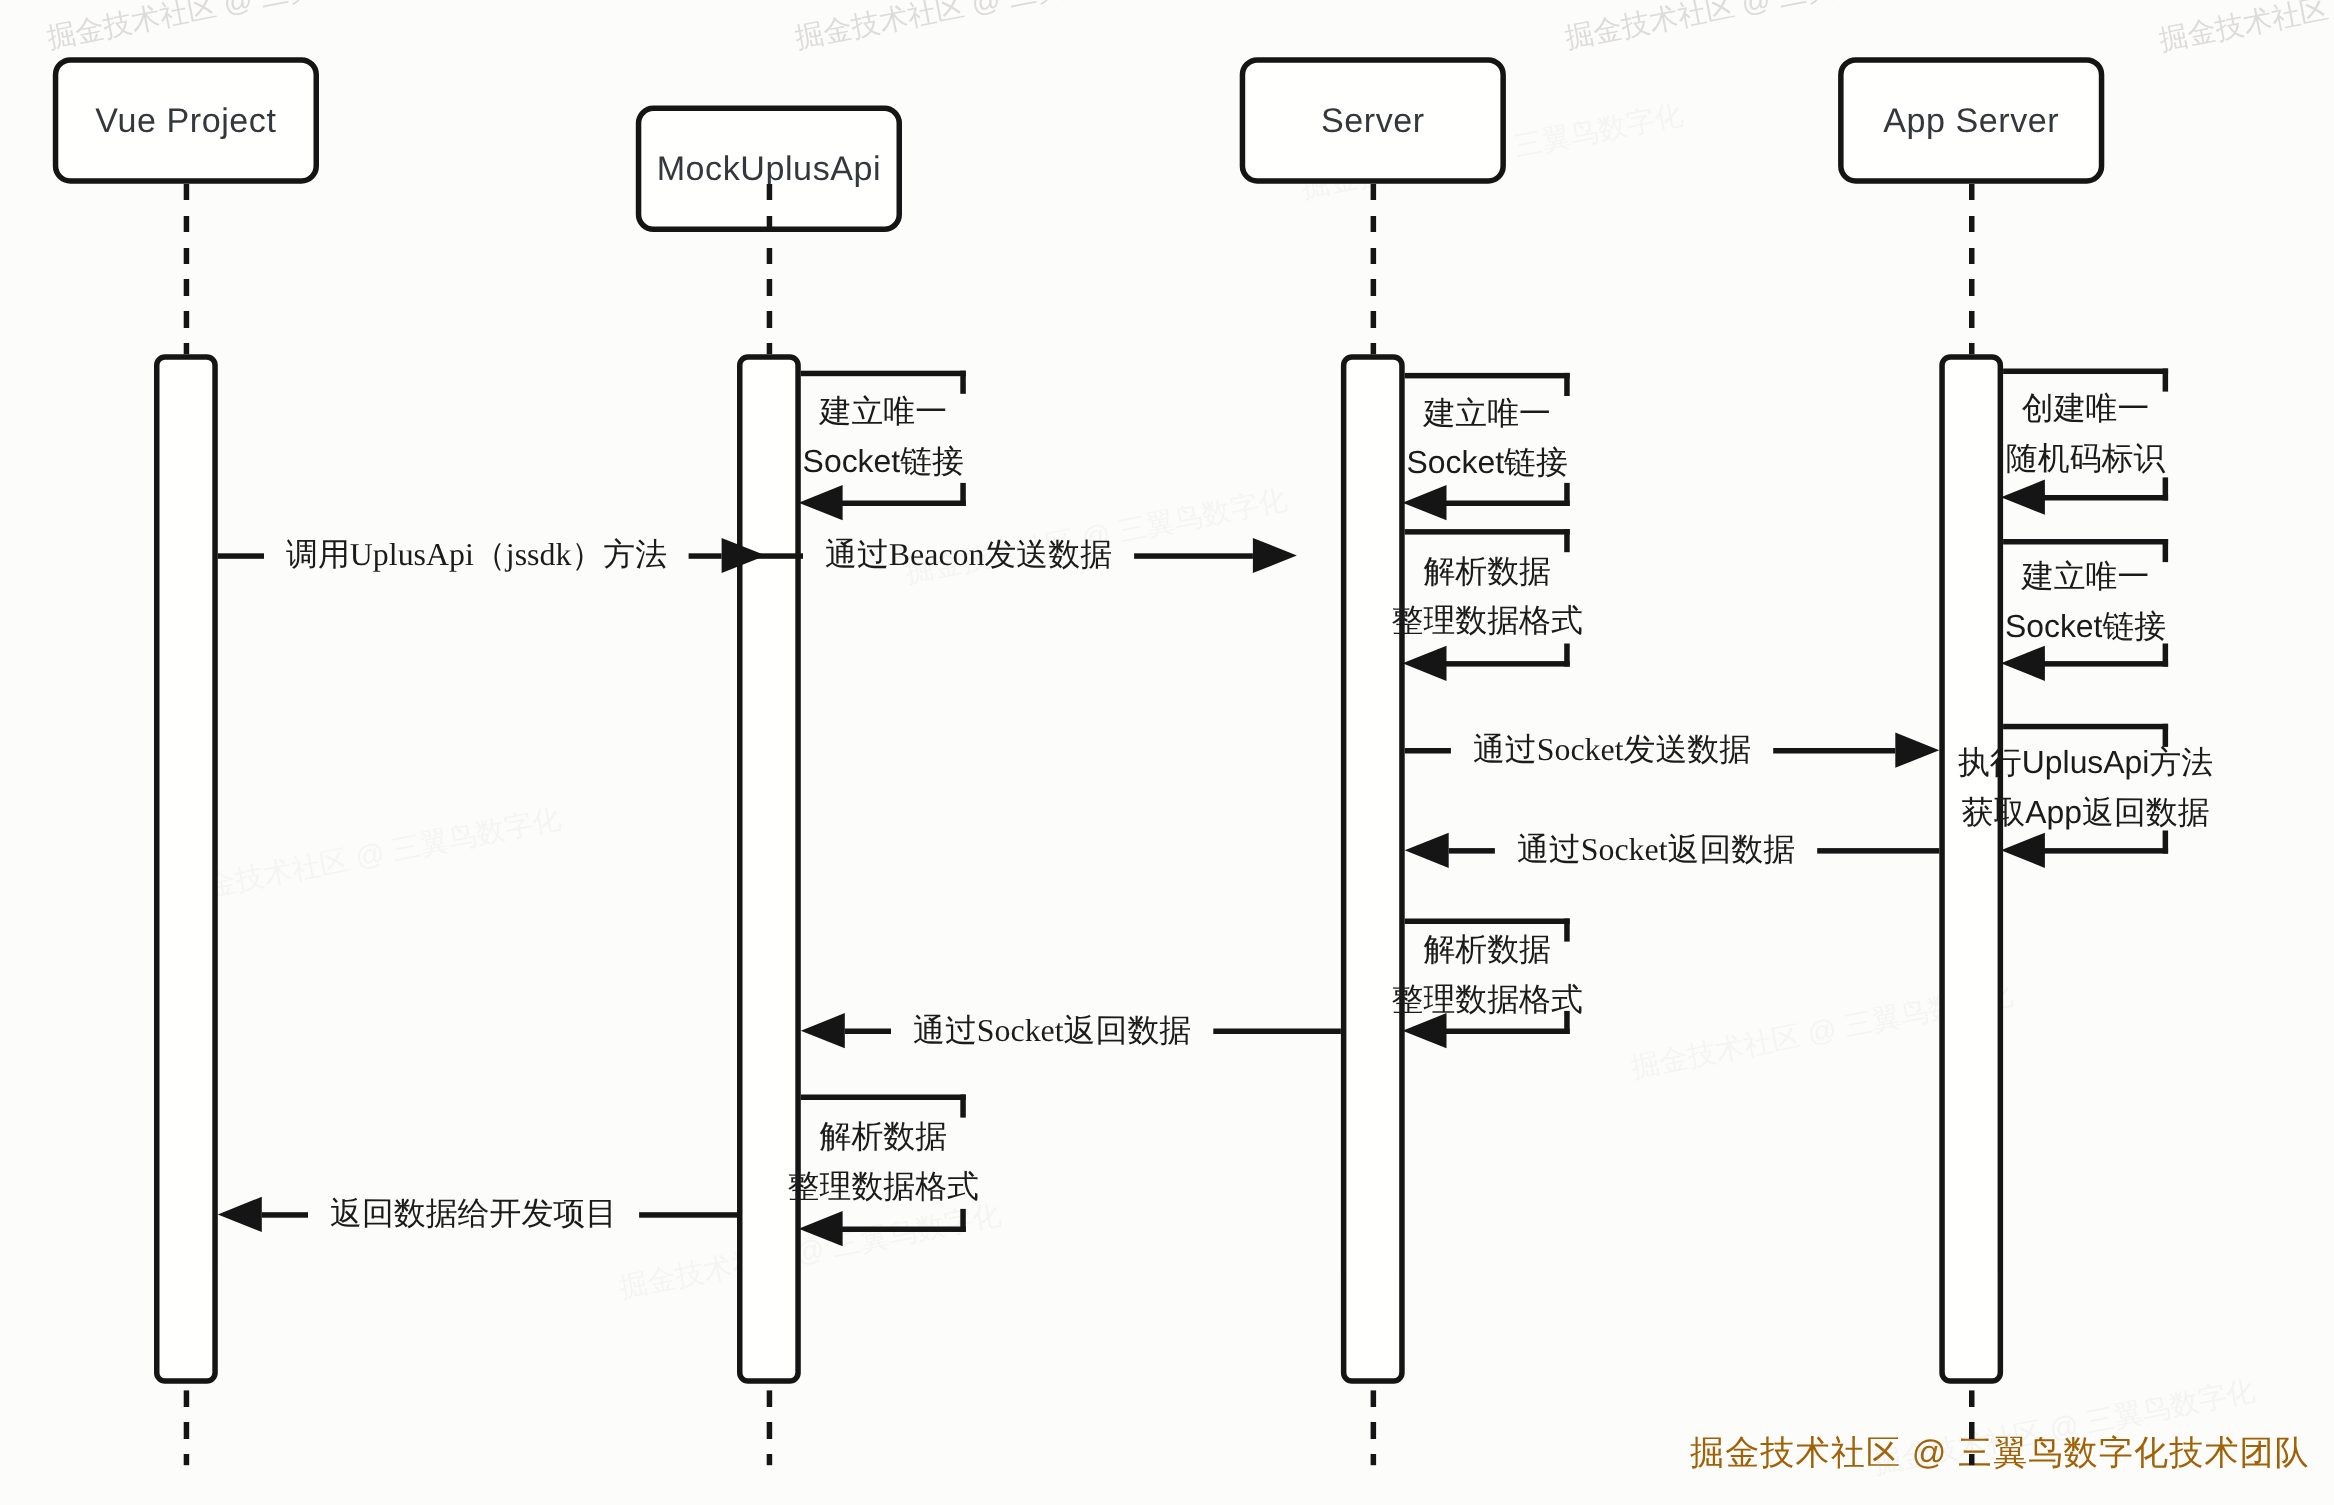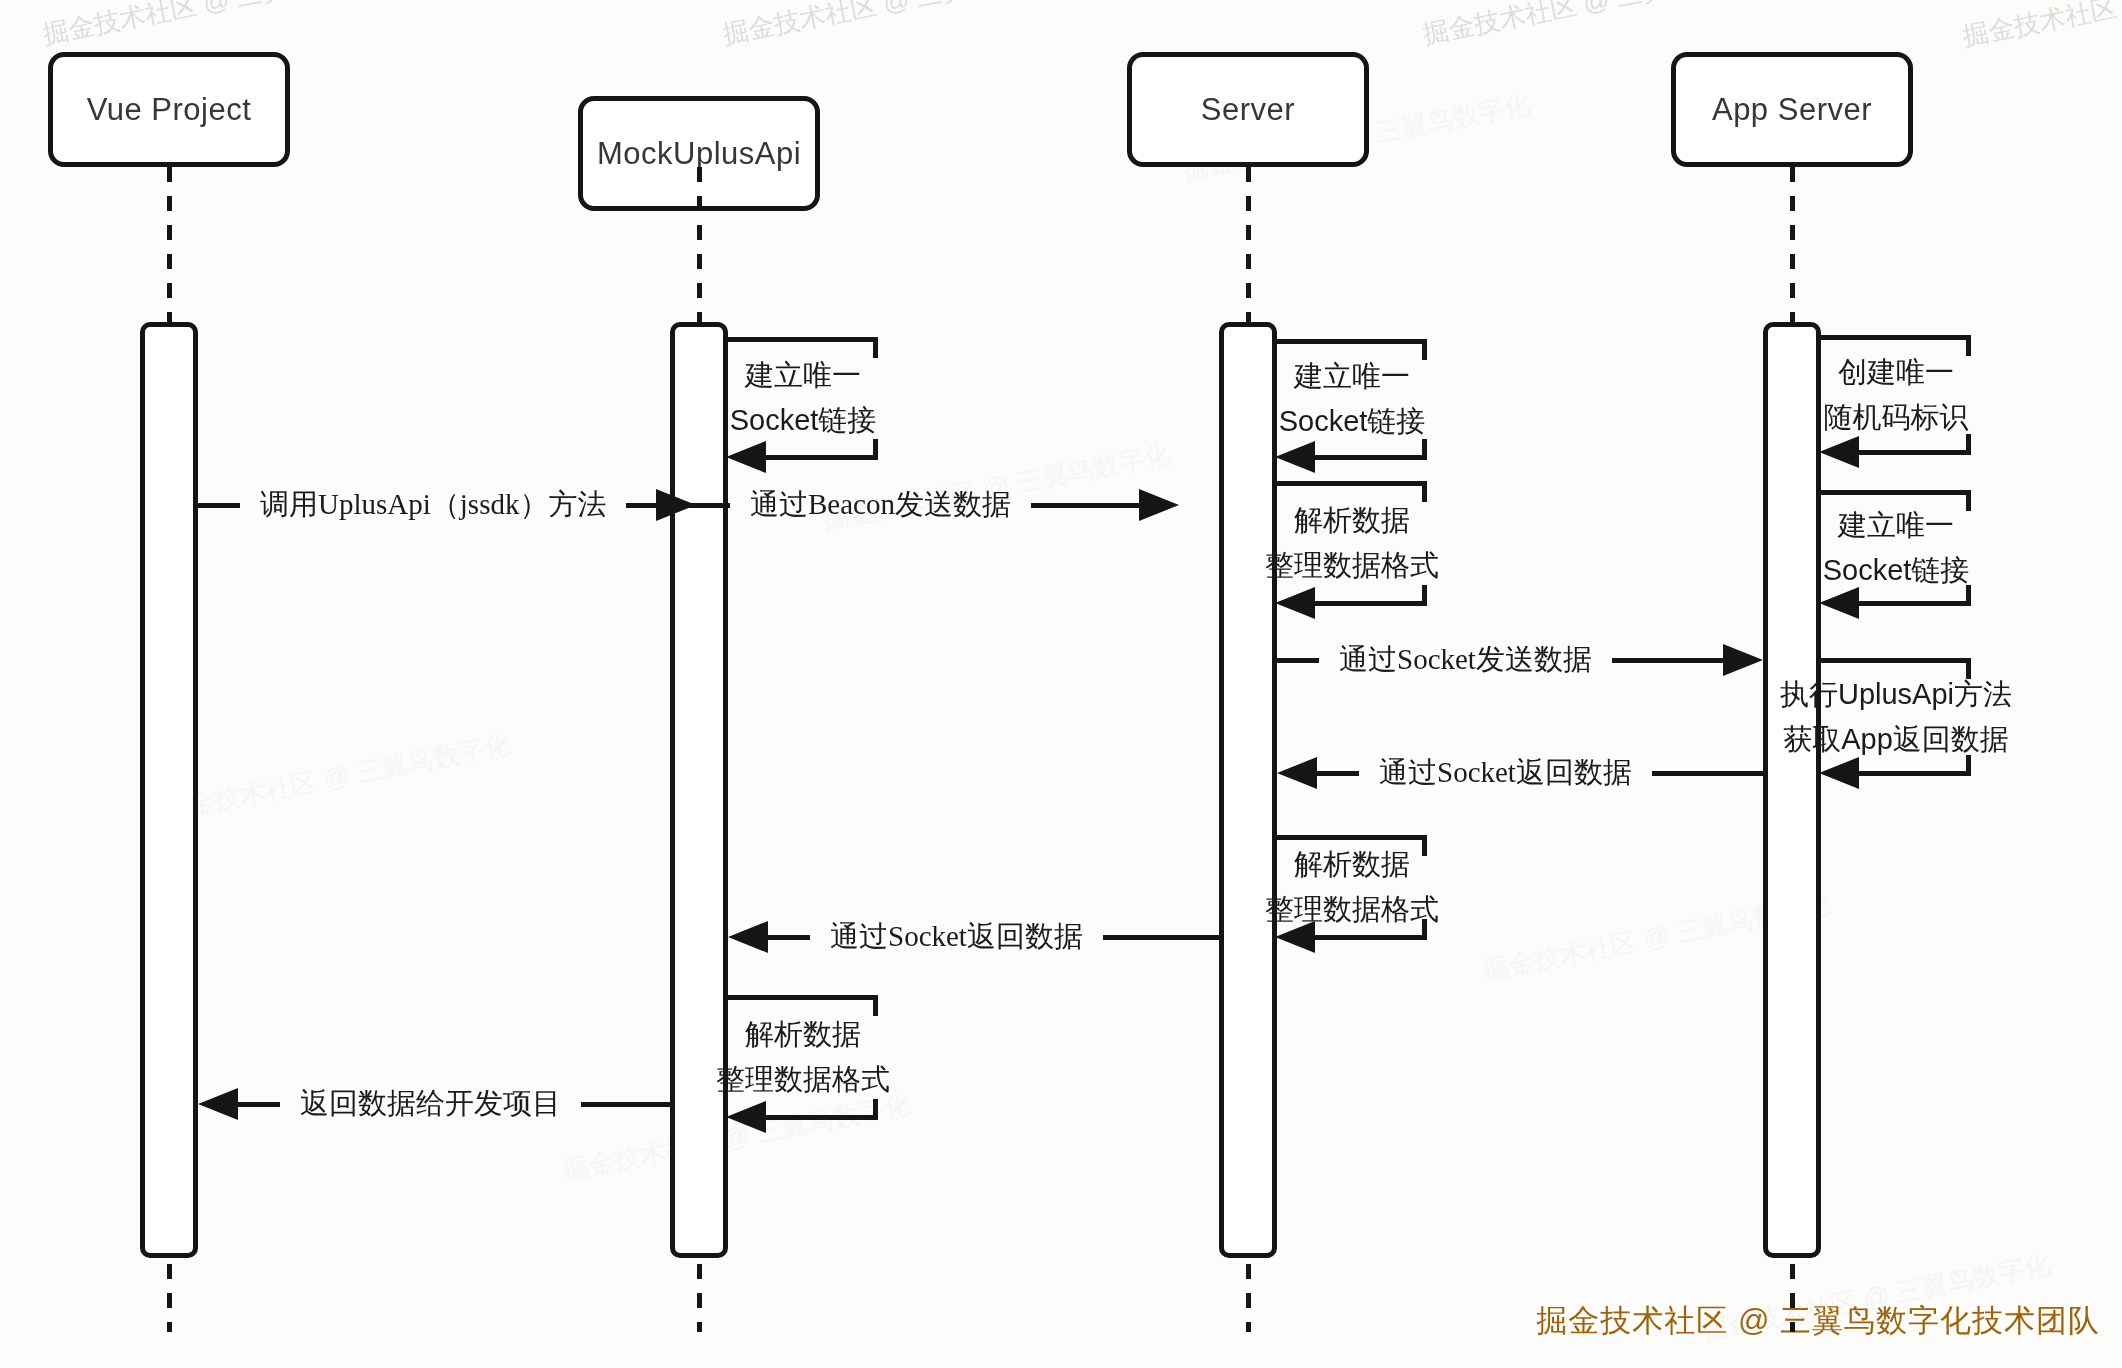--- a/index.html
+++ b/index.html
@@ -99,21 +99,21 @@
       <div class="lab">调用UplusApi（jssdk）方法</div>
       <div class="seg fill"></div>
       <div class="ar r"></div>
     </div>
     <div class="msg" style="left: 688px; width: 491px; top: 483px;">
       <div class="seg stub"></div>
       <div class="lab">通过Beacon发送数据</div>
       <div class="seg fill"></div>
       <div class="ar r"></div>
     </div>
-    <div class="msg" style="left: 1277px; width: 486px; top: 638px;">
+    <div class="msg" style="left: 1277px; width: 486px; top: 660px;">
       <div class="seg stub"></div>
       <div class="lab">通过Socket发送数据</div>
       <div class="seg fill"></div>
       <div class="ar r"></div>
     </div>
     <div class="msg" style="left: 1277px; width: 486px; top: 751px;">
       <div class="ar l"></div>
       <div class="seg stub"></div>
       <div class="lab">通过Socket返回数据</div>
       <div class="seg fill"></div>

